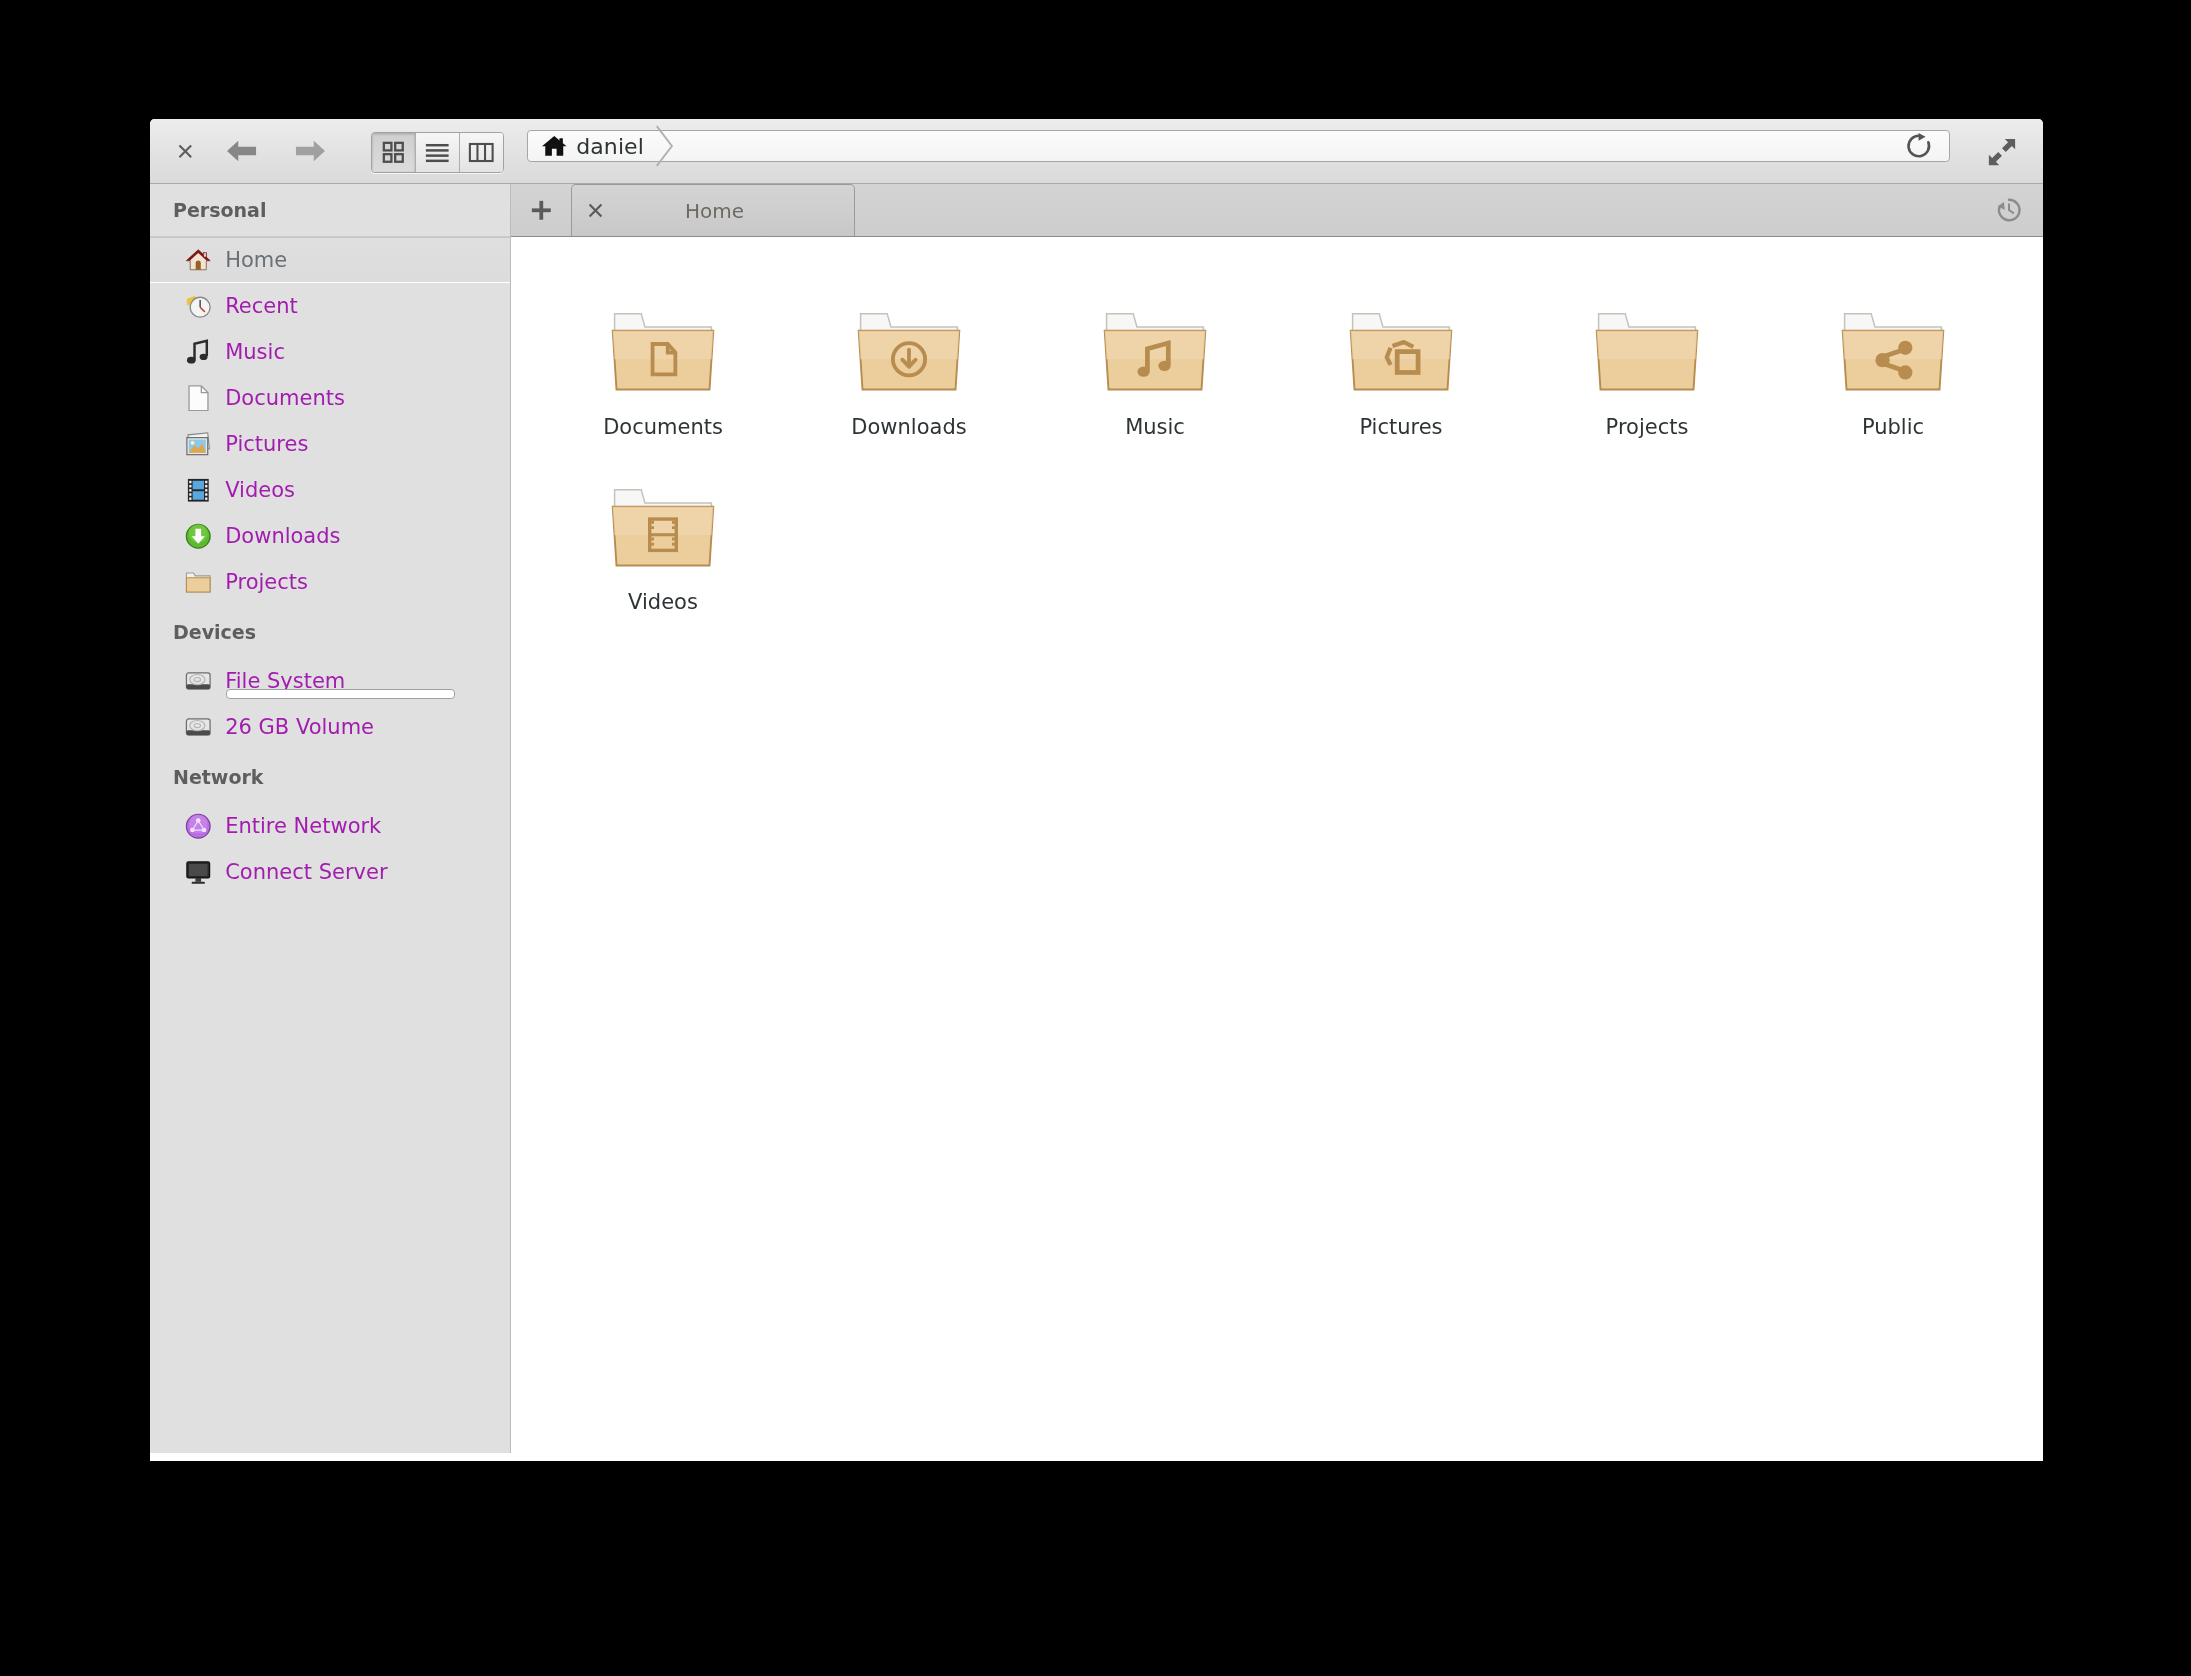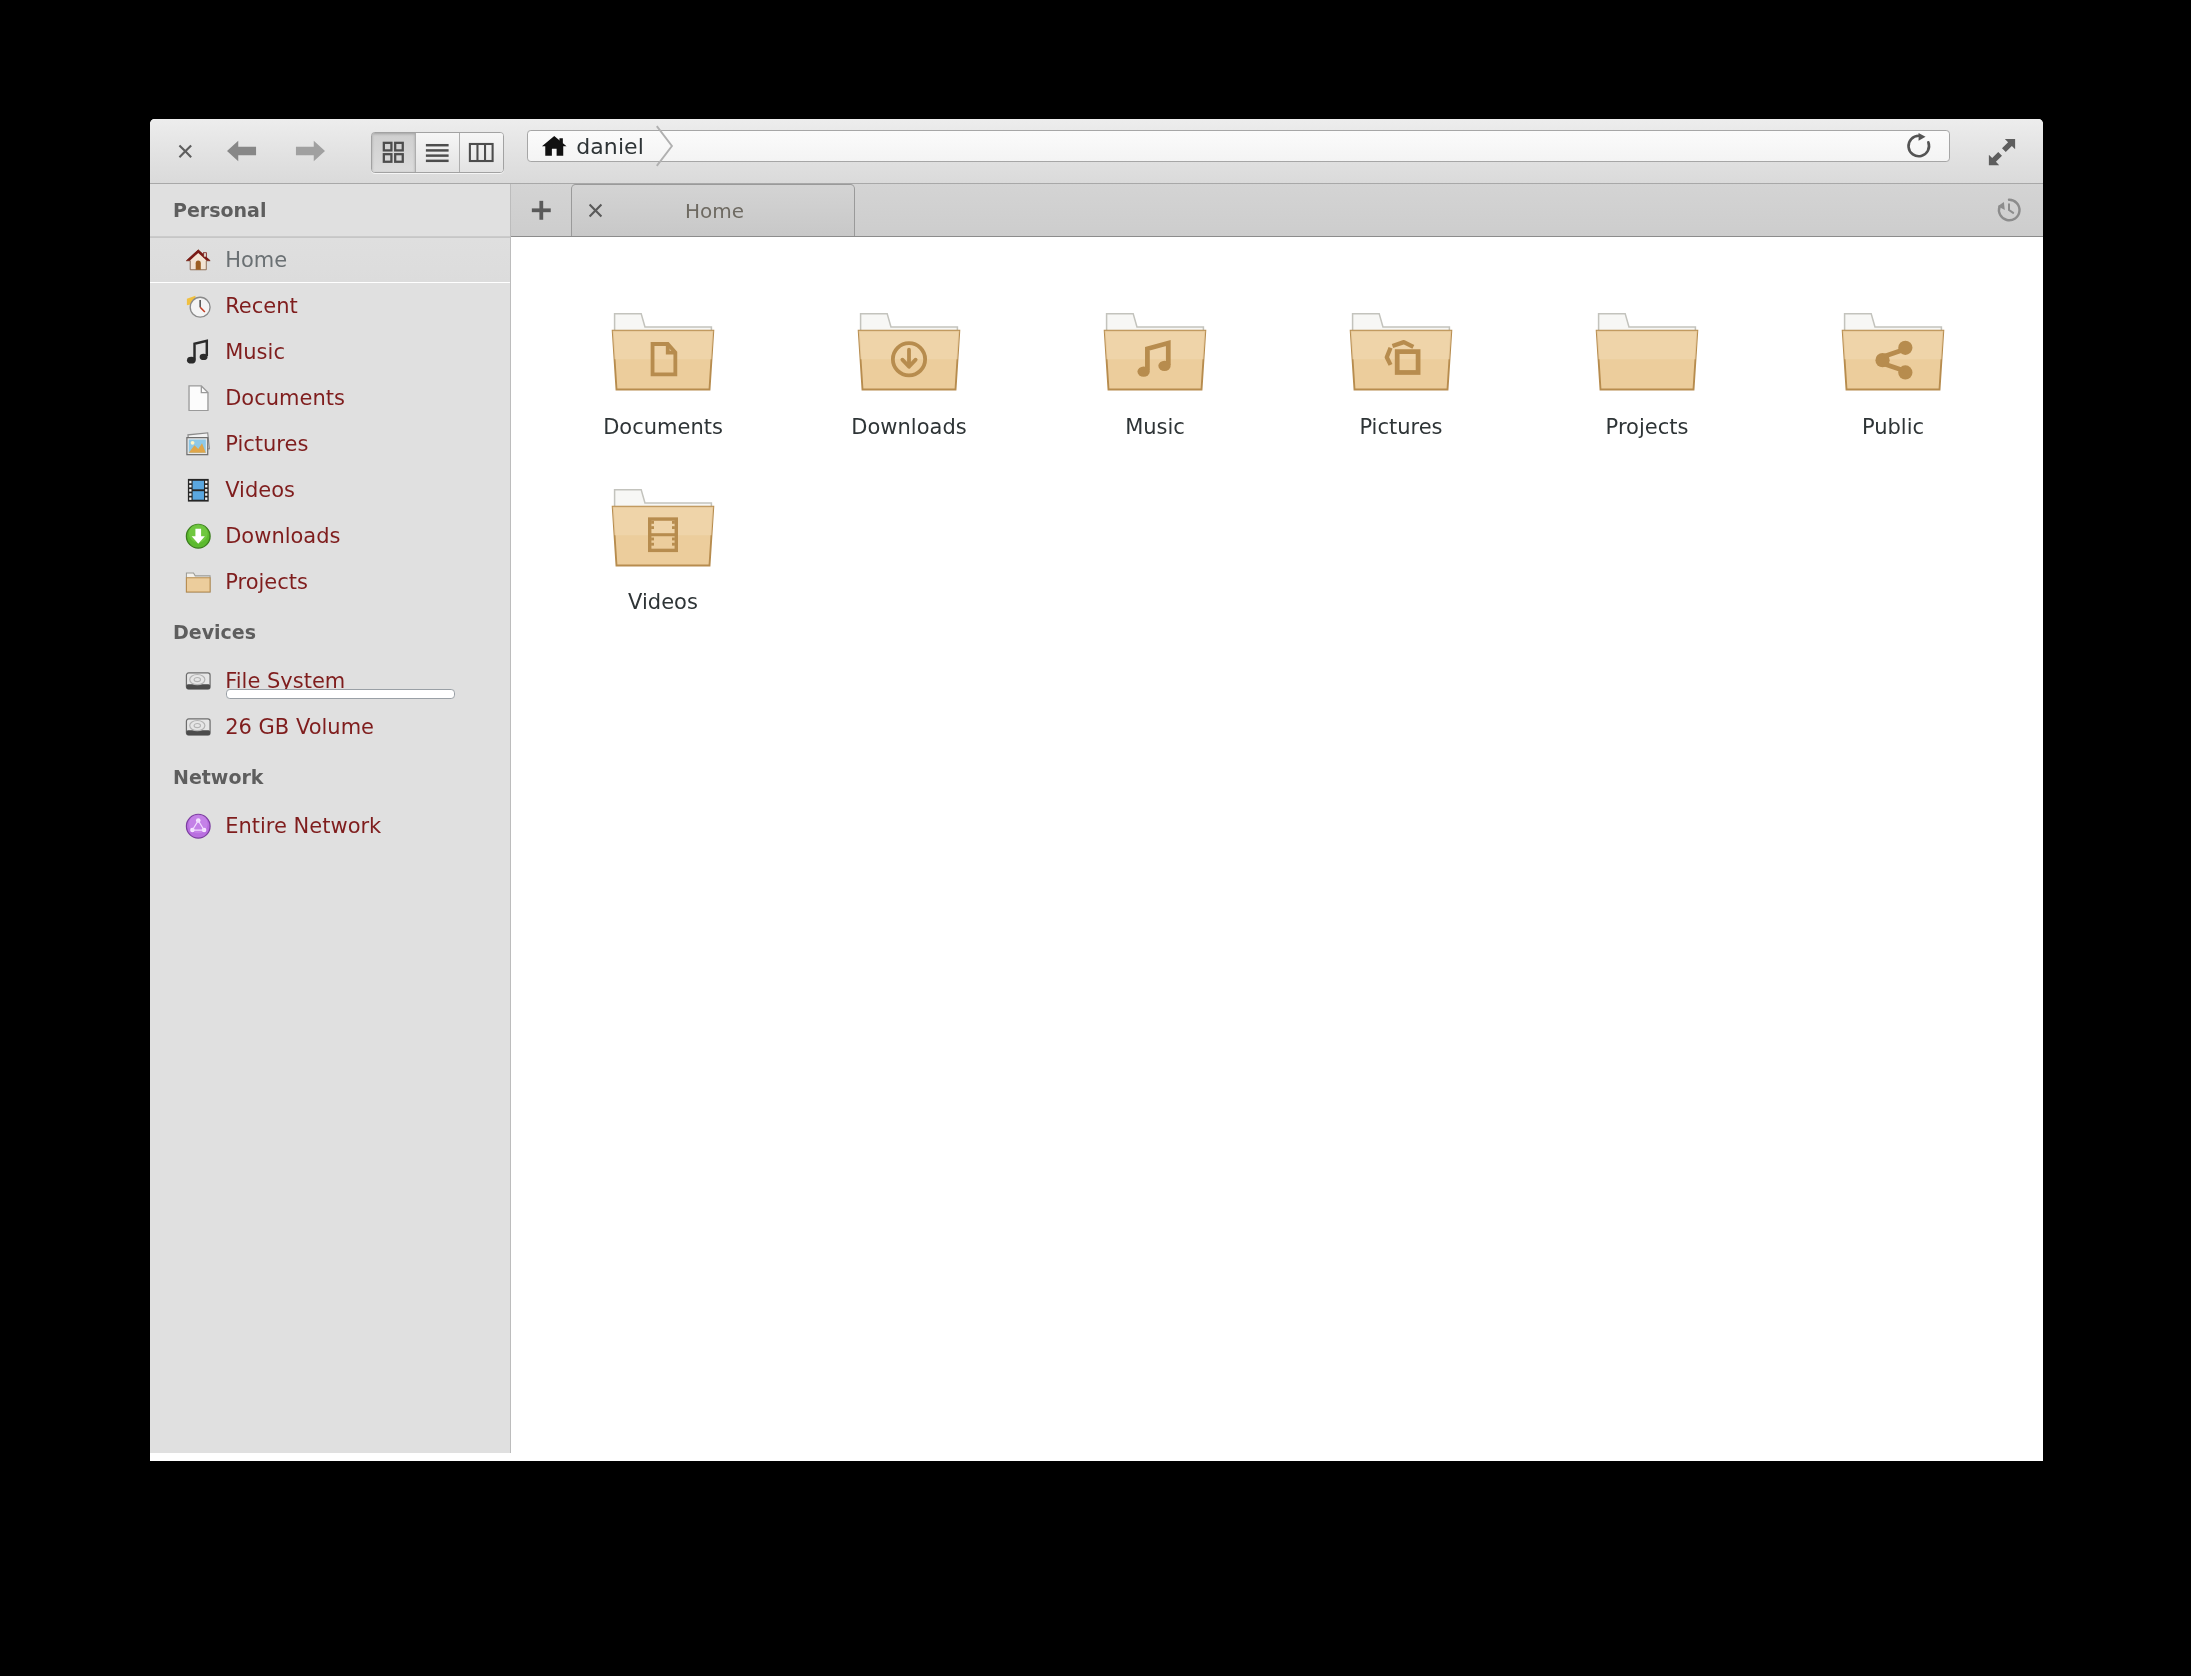--- a/index.html
+++ b/index.html
@@ -132,21 +132,21 @@
     border-top: 0.9px solid #c6c6c6;
     border-bottom: 0.9px solid #ffffff;
   }
   .side-icon {
     width: 28px; height: 28px;
     margin-right: 13.2px;
     display: flex; align-items: center; justify-content: center;
     flex: none;
   }
   .side-label {
-    font-size: 21px; color: #7f1d1d;
+    font-size: 21px; color: #a21caf;
     white-space: nowrap;
   }
   .side-item.selected .side-label { color: #6a7073; }
   .capacity-bar {
     position: absolute;
     left: 76px; bottom: 4.7px; width: 227px; height: 8.5px;
     background: #ffffff;
     border: 0.9px solid #9aa0a6;
     border-radius: 3.8px;
     overflow: hidden;
@@ -458,20 +458,31 @@
           <circle cx="14" cy="11.5" r="10" fill="#cb8deb" opacity="0.6"></circle>
           <circle cx="14" cy="8" r="2.4" fill="#f6e6ff"></circle>
           <circle cx="7.8" cy="18" r="2.4" fill="#f6e6ff"></circle>
           <circle cx="20.2" cy="18" r="2.4" fill="#f6e6ff"></circle>
           <path d="M14 8 L7.8 18 L20.2 18 Z" fill="none" stroke="#f0dcff" stroke-width="1.3"></path>
         </svg>
       </span>
       <span class="side-label">Entire Network</span>
     </div>
 
+    <div class="side-item">
+      <span class="side-icon">
+        <svg width="26.5" height="24.6" viewBox="0 0 28 26">
+          <rect x="2" y="2" width="24" height="17" rx="1.6" fill="#2a2a2a" stroke="#111111" stroke-width="1.3"></rect>
+          <rect x="4.2" y="4.2" width="19.6" height="12.6" fill="#4a4a4a"></rect>
+          <rect x="11" y="19" width="6" height="4" fill="#3a3a3a"></rect>
+          <rect x="7" y="23" width="14" height="2.2" rx="1" fill="#2a2a2a"></rect>
+        </svg>
+      </span>
+      <span class="side-label">Connect Server</span>
+    </div>
   </div>
 
   <div id="tabbar">
     <div id="new-tab-btn">
       <svg width="24.6" height="24.6" viewBox="0 0 26 26">
         <rect x="11" y="3" width="4" height="20" fill="#5a5a5a"></rect>
         <rect x="3" y="11" width="20" height="4" fill="#5a5a5a"></rect>
       </svg>
     </div>
     <div class="tab">

